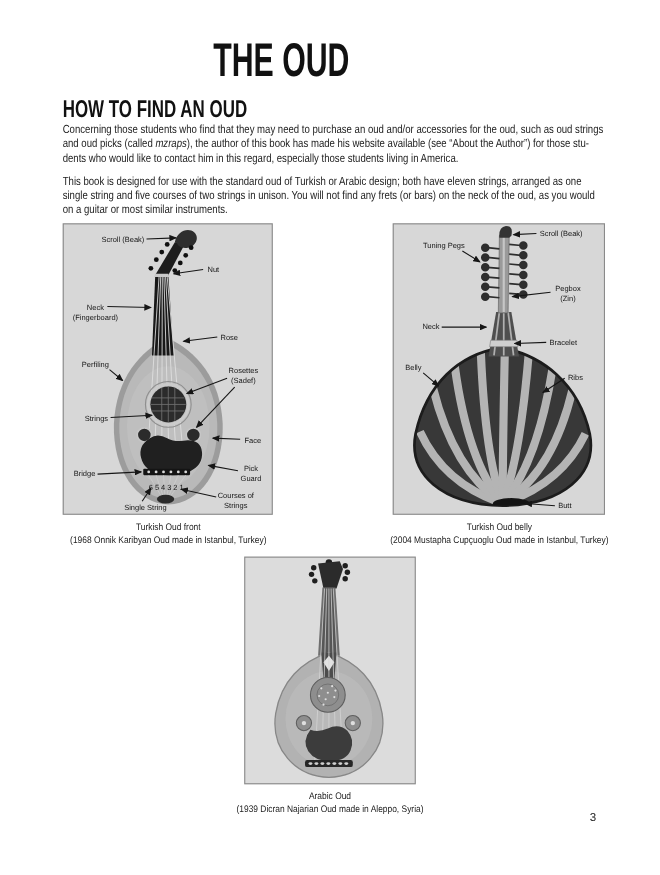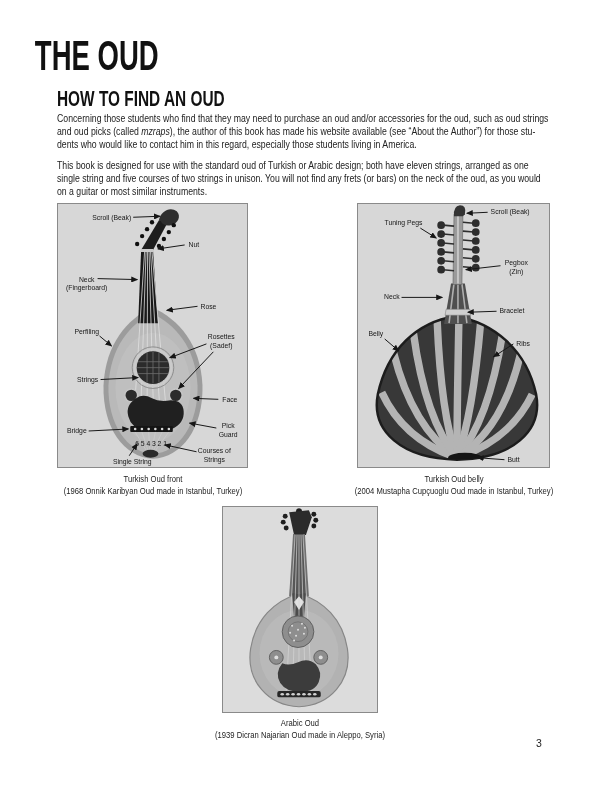--- a/index.html
+++ b/index.html
@@ -1,20 +1,20 @@
 <!DOCTYPE html>
 <html><head>
 <meta charset="utf-8">
 <style>
   html,body { margin:0; padding:0; background:#ffffff; }
   .page {
     position:relative; width:600px; height:795px; background:#ffffff;
     font-family:"Liberation Sans", sans-serif; color:#1f1f1f; overflow:hidden;
   }
-  .title-row { position:absolute; top:34px; left:0; width:512px; text-align:left; }
+  .title-row { position:absolute; top:34px; left:0; width:512px; text-align:center; }
   .title {
     display:inline-block; font-size:43px; font-weight:bold; line-height:1;
     transform:scaleX(0.64); transform-origin:center; letter-spacing:0px; color:#111;
   }
   .heading {
     position:absolute; left:57px; top:88px; font-size:22px; font-weight:bold;
     line-height:1; transform:scaleX(0.70); transform-origin:left center;
     white-space:nowrap; color:#111;
   }
   .para {

